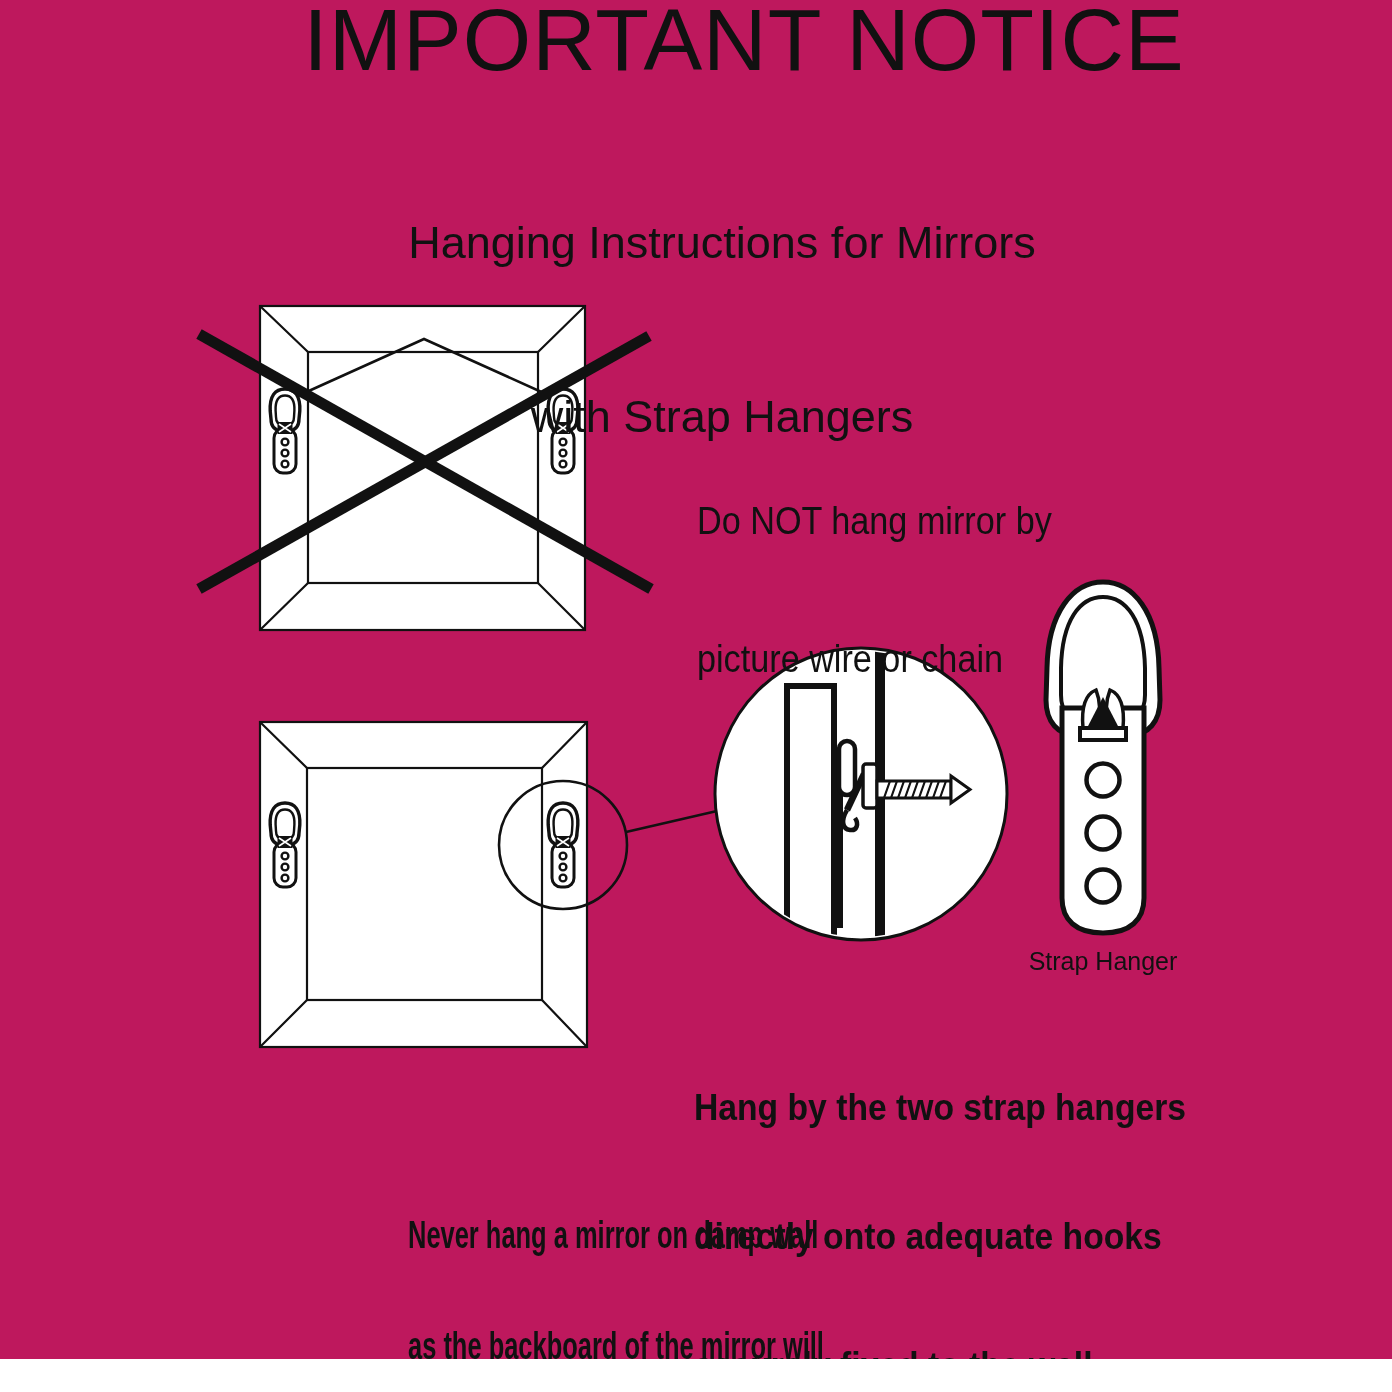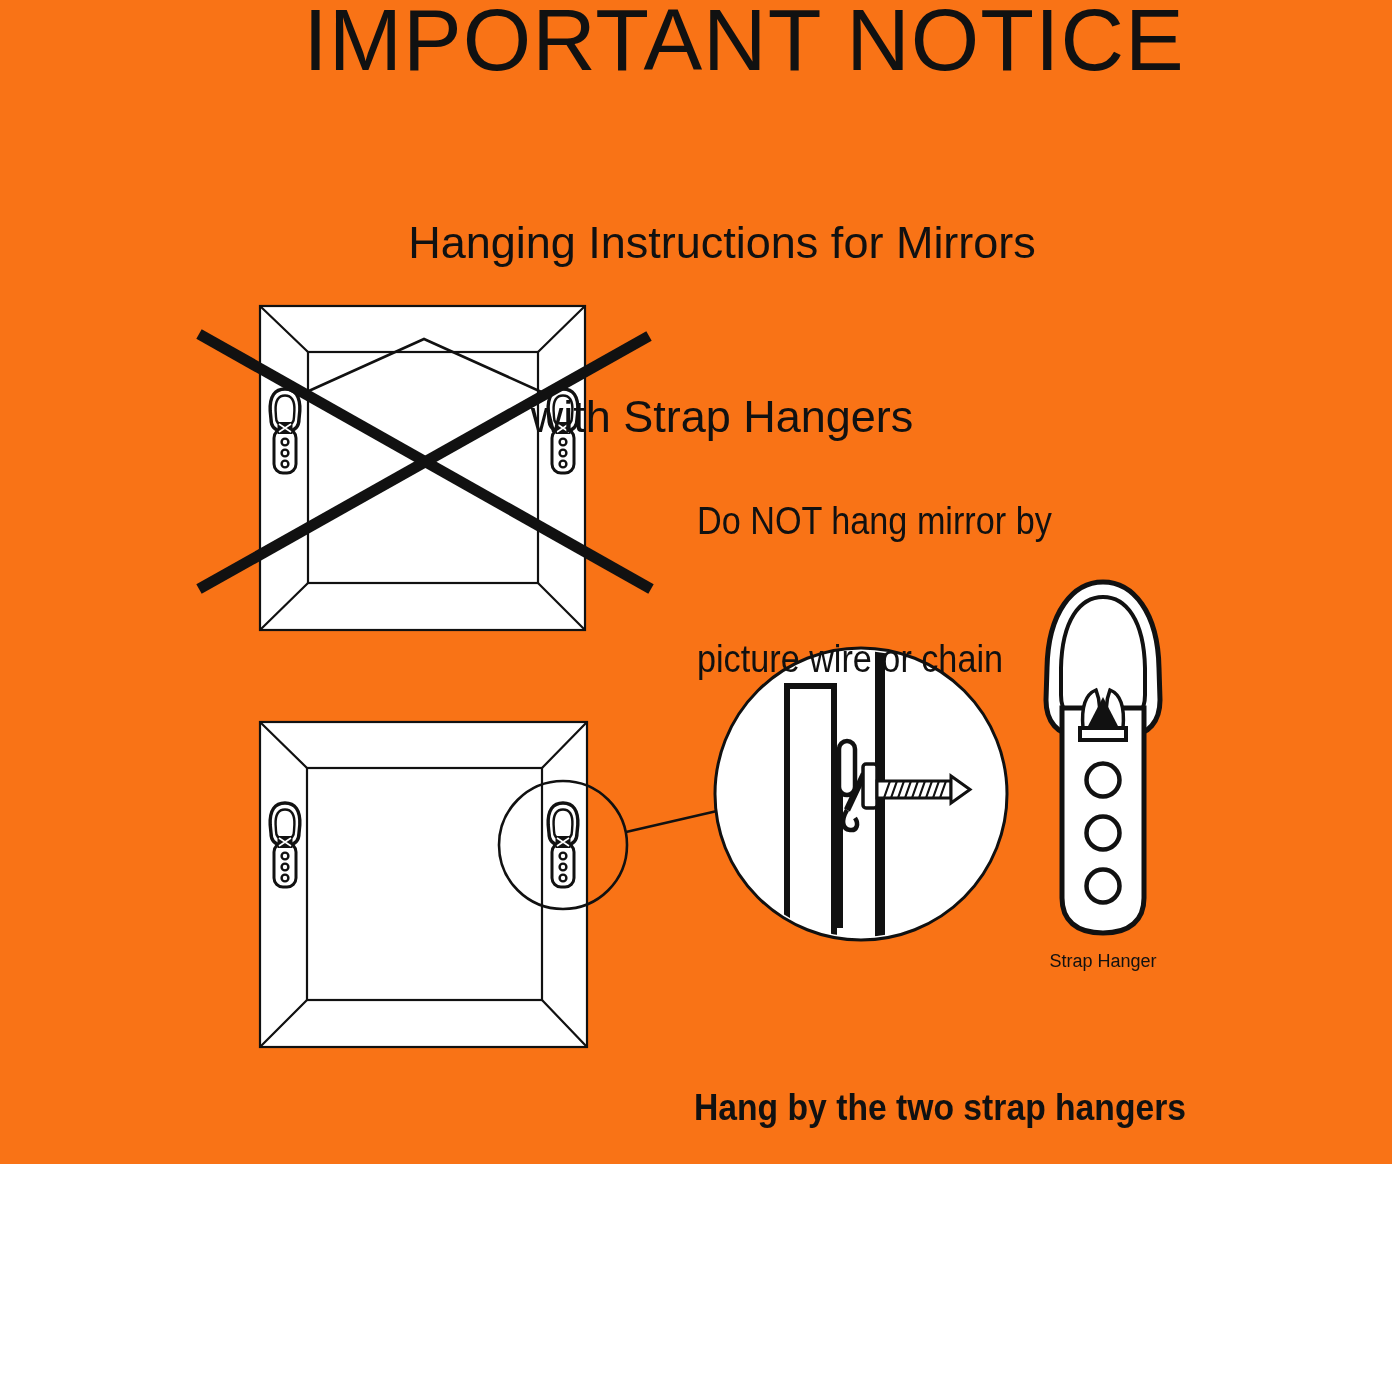--- a/index.html
+++ b/index.html
@@ -1,27 +1,27 @@
 <!DOCTYPE html>
 <html><head>
 <meta charset="utf-8">
 <style>
   html,body{margin:0;padding:0;background:#ffffff;}
-  #page{position:relative;width:1392px;height:1164px;background:#f97316;overflow:hidden;
+  #page{position:relative;width:1392px;height:1359px;background:#be185d;overflow:hidden;
         font-family:"Liberation Sans","DejaVu Sans",sans-serif;color:#111;}
   #art{position:absolute;left:0;top:0;width:1392px;height:1392px;}
   .txt{position:absolute;white-space:pre;color:#111;}
   .title{left:-104px;width:1696px;text-align:center;top:-6px;font-size:88px;line-height:92px;letter-spacing:1px;}
   .subtitle{left:26px;width:1392px;text-align:center;top:98px;font-size:45px;line-height:58px;}
   .donot{left:697px;top:406px;font-size:38px;line-height:46px;transform:scaleX(0.90);transform-origin:left top;}
   .hangby{left:694px;top:1000px;font-size:37px;line-height:43px;font-weight:bold;transform:scaleX(0.91);transform-origin:left top;}
   .never{left:408px;top:1143px;font-size:38px;line-height:37px;font-weight:bold;transform:scaleX(0.67);transform-origin:left top;}
   .footerwrap{left:64px;top:1346px;width:1328px;text-align:center;font-size:40px;line-height:44px;font-weight:bold;}
   .footerwrap span{display:inline-block;transform:scaleX(0.85);transform-origin:center top;white-space:pre;}
-  .straplabel{left:1022px;top:946px;width:162px;text-align:center;font-size:18px;line-height:30px;}
+  .straplabel{left:1022px;top:946px;width:162px;text-align:center;font-size:25px;line-height:30px;}
 </style>
 </head>
 <body>
 
 <div id="page">
 
   <svg id="art" viewBox="0 0 1392 1392">
     <defs>
       <g id="hangerSmall">
 

